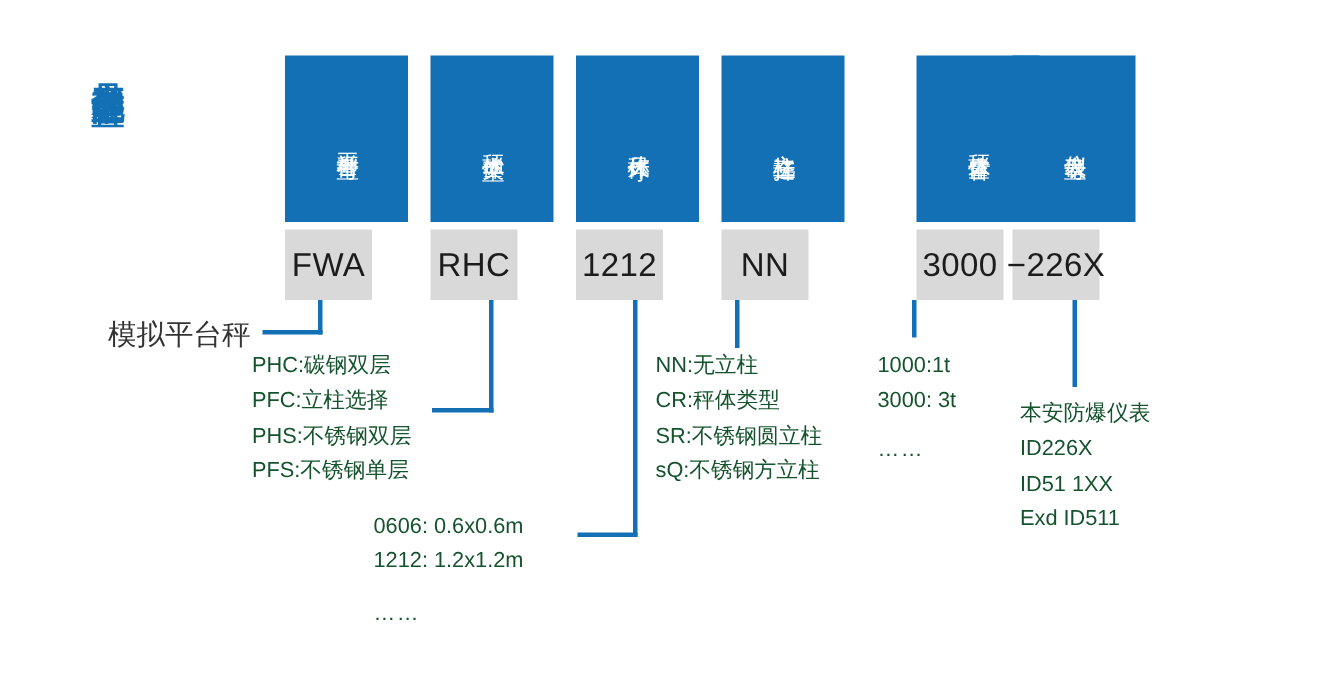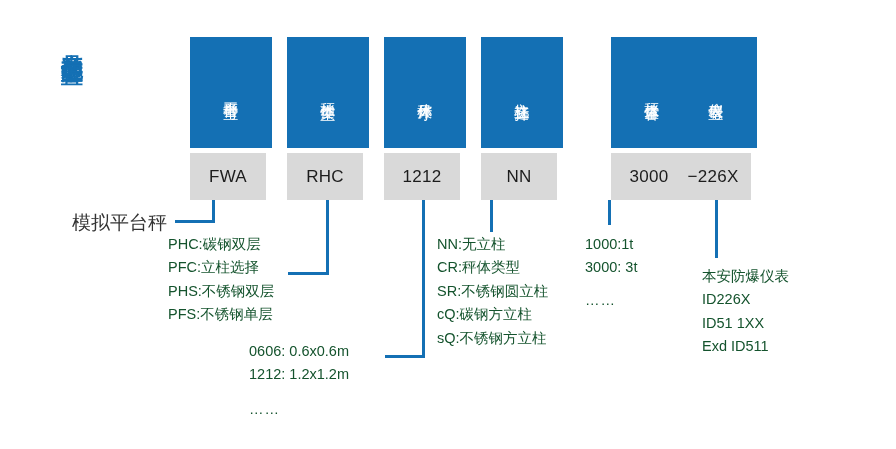--- a/index.html
+++ b/index.html
@@ -54,28 +54,28 @@
     writing-mode: vertical-rl;
     text-orientation: upright;
     font-size: 15px;
     line-height: 1.18;
     letter-spacing: 1px;
     white-space: nowrap;
     color: #ffffff;
   }
   .col-val {
     margin-top: 5px;
-    width: 76px;
+    width: 58px;
     height: 47px;
     background: #d9d9d9;
     color: #1c1c1c;
     display: flex;
     align-items: center;
     justify-content: center;
-    font-size: 17px;
+    font-size: 22px;
     letter-spacing: 0.3px;
   }
 
   
   .conn-v {
     position: absolute;
     width: 3px;
     background: #1470b4;
   }
   .conn-h {
@@ -180,30 +180,29 @@
   <div class="note" style="left:249px; top:340px;">
     <span class="ln">0606: 0.6x0.6m</span>
     <span class="ln">1212: 1.2x1.2m</span>
     <span class="dots" style="margin-top:11px;">……</span>
   </div>
 
   <div class="note" style="left:437px; top:233px;">
     <span class="ln">NN:无立柱</span>
     <span class="ln">CR:秤体类型</span>
     <span class="ln">SR:不锈钢圆立柱</span>
-    <span class="ln">cQ:碳钢方立柱</span>
     <span class="ln">sQ:不锈钢方立柱</span>
   </div>
 
   <div class="note" style="left:585px; top:233px;">
     <span class="ln">1000:1t</span>
     <span class="ln">3000: 3t</span>
     <span class="dots" style="margin-top:9px;">……</span>
   </div>
 
-  <div class="note" style="left:702px; top:265px;">
+  <div class="note" style="left:680px; top:265px;">
     <span class="ln">本安防爆仪表</span>
     <span class="ln">ID226X</span>
     <span class="ln">ID51 1XX</span>
     <span class="ln">Exd ID511</span>
   </div>
 
 </div>
 
 </body></html>

